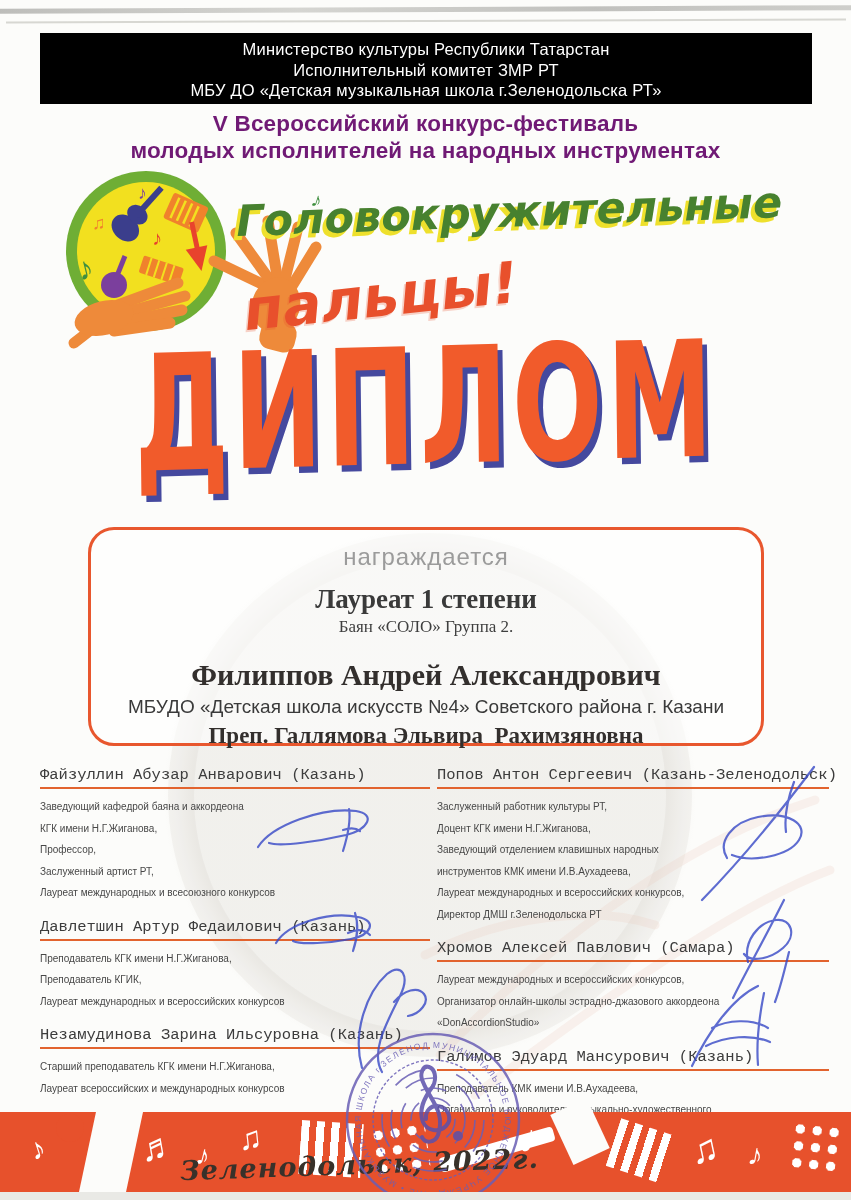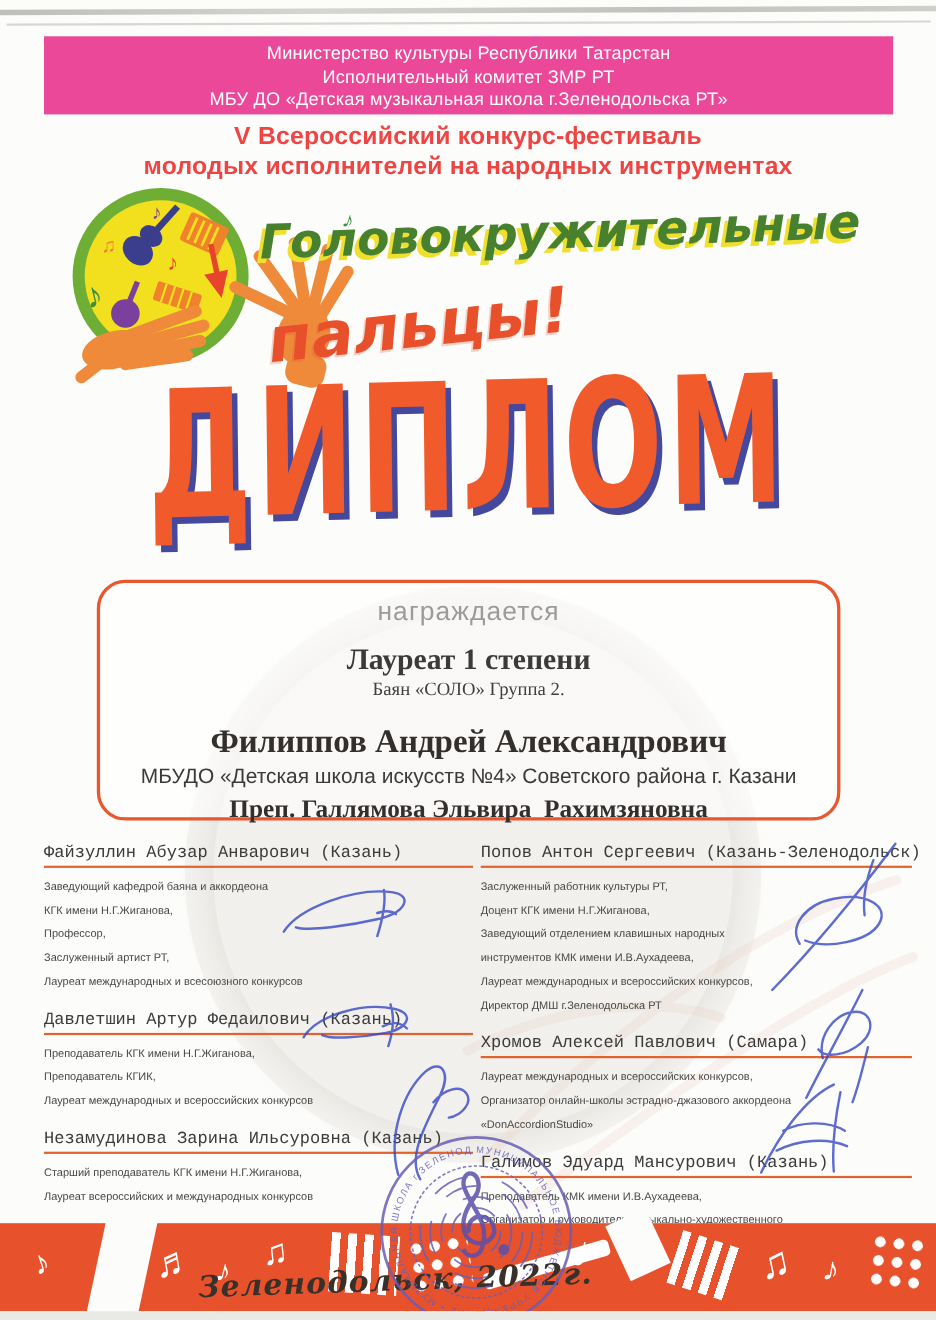--- a/index.html
+++ b/index.html
@@ -12,24 +12,24 @@
   .scan-edge-bottom{position:absolute;bottom:0;left:0;width:100%;height:8px;background:#e9e9e5;}
 
   
   .watermark-circle{position:absolute;left:140px;top:505px;width:580px;height:580px;border-radius:50%;
         background:radial-gradient(circle,rgba(185,180,168,.16) 0 58%,rgba(185,180,168,.05) 62%,transparent 65%);}
   .watermark-ring{position:absolute;left:168px;top:533px;width:524px;height:524px;border-radius:50%;
         border:26px solid rgba(175,170,158,.10);box-sizing:border-box;}
   .pink-scribble{position:absolute;left:415px;top:755px;opacity:.5;}
 
   
-  .org-banner{position:absolute;left:40px;top:33px;width:772px;height:71px;background:#ec4899;
+  .org-banner{position:absolute;left:40px;top:33px;width:772px;height:71px;background:#000000;
         color:#fff;text-align:center;padding-top:6px;box-sizing:border-box;}
   .org-line{font-size:16.5px;line-height:20.5px;letter-spacing:.2px;}
-  .festival-title{position:absolute;left:0;top:111px;width:100%;text-align:center;color:#ef4444;
+  .festival-title{position:absolute;left:0;top:111px;width:100%;text-align:center;color:#701a75;
         font-size:22.5px;font-weight:bold;line-height:26.5px;letter-spacing:.2px;}
 
   
   .festival-logo{position:absolute;left:48px;top:163px;}
   .script-line1{position:absolute;left:236px;top:186px;width:580px;
         font-family:"DejaVu Sans",sans-serif;font-style:italic;font-weight:bold;font-size:43px;
         color:#47812f;transform:rotate(-2deg);text-shadow:-4px 4px 0 #eee02c;letter-spacing:0;}
   .script-line2{position:absolute;left:243px;top:263px;
         font-family:"DejaVu Sans",sans-serif;font-style:italic;font-weight:bold;font-size:57px;
         color:#e8502c;transform:rotate(-6deg);text-shadow:-2px 2px 0 rgba(232,80,44,.25);}

